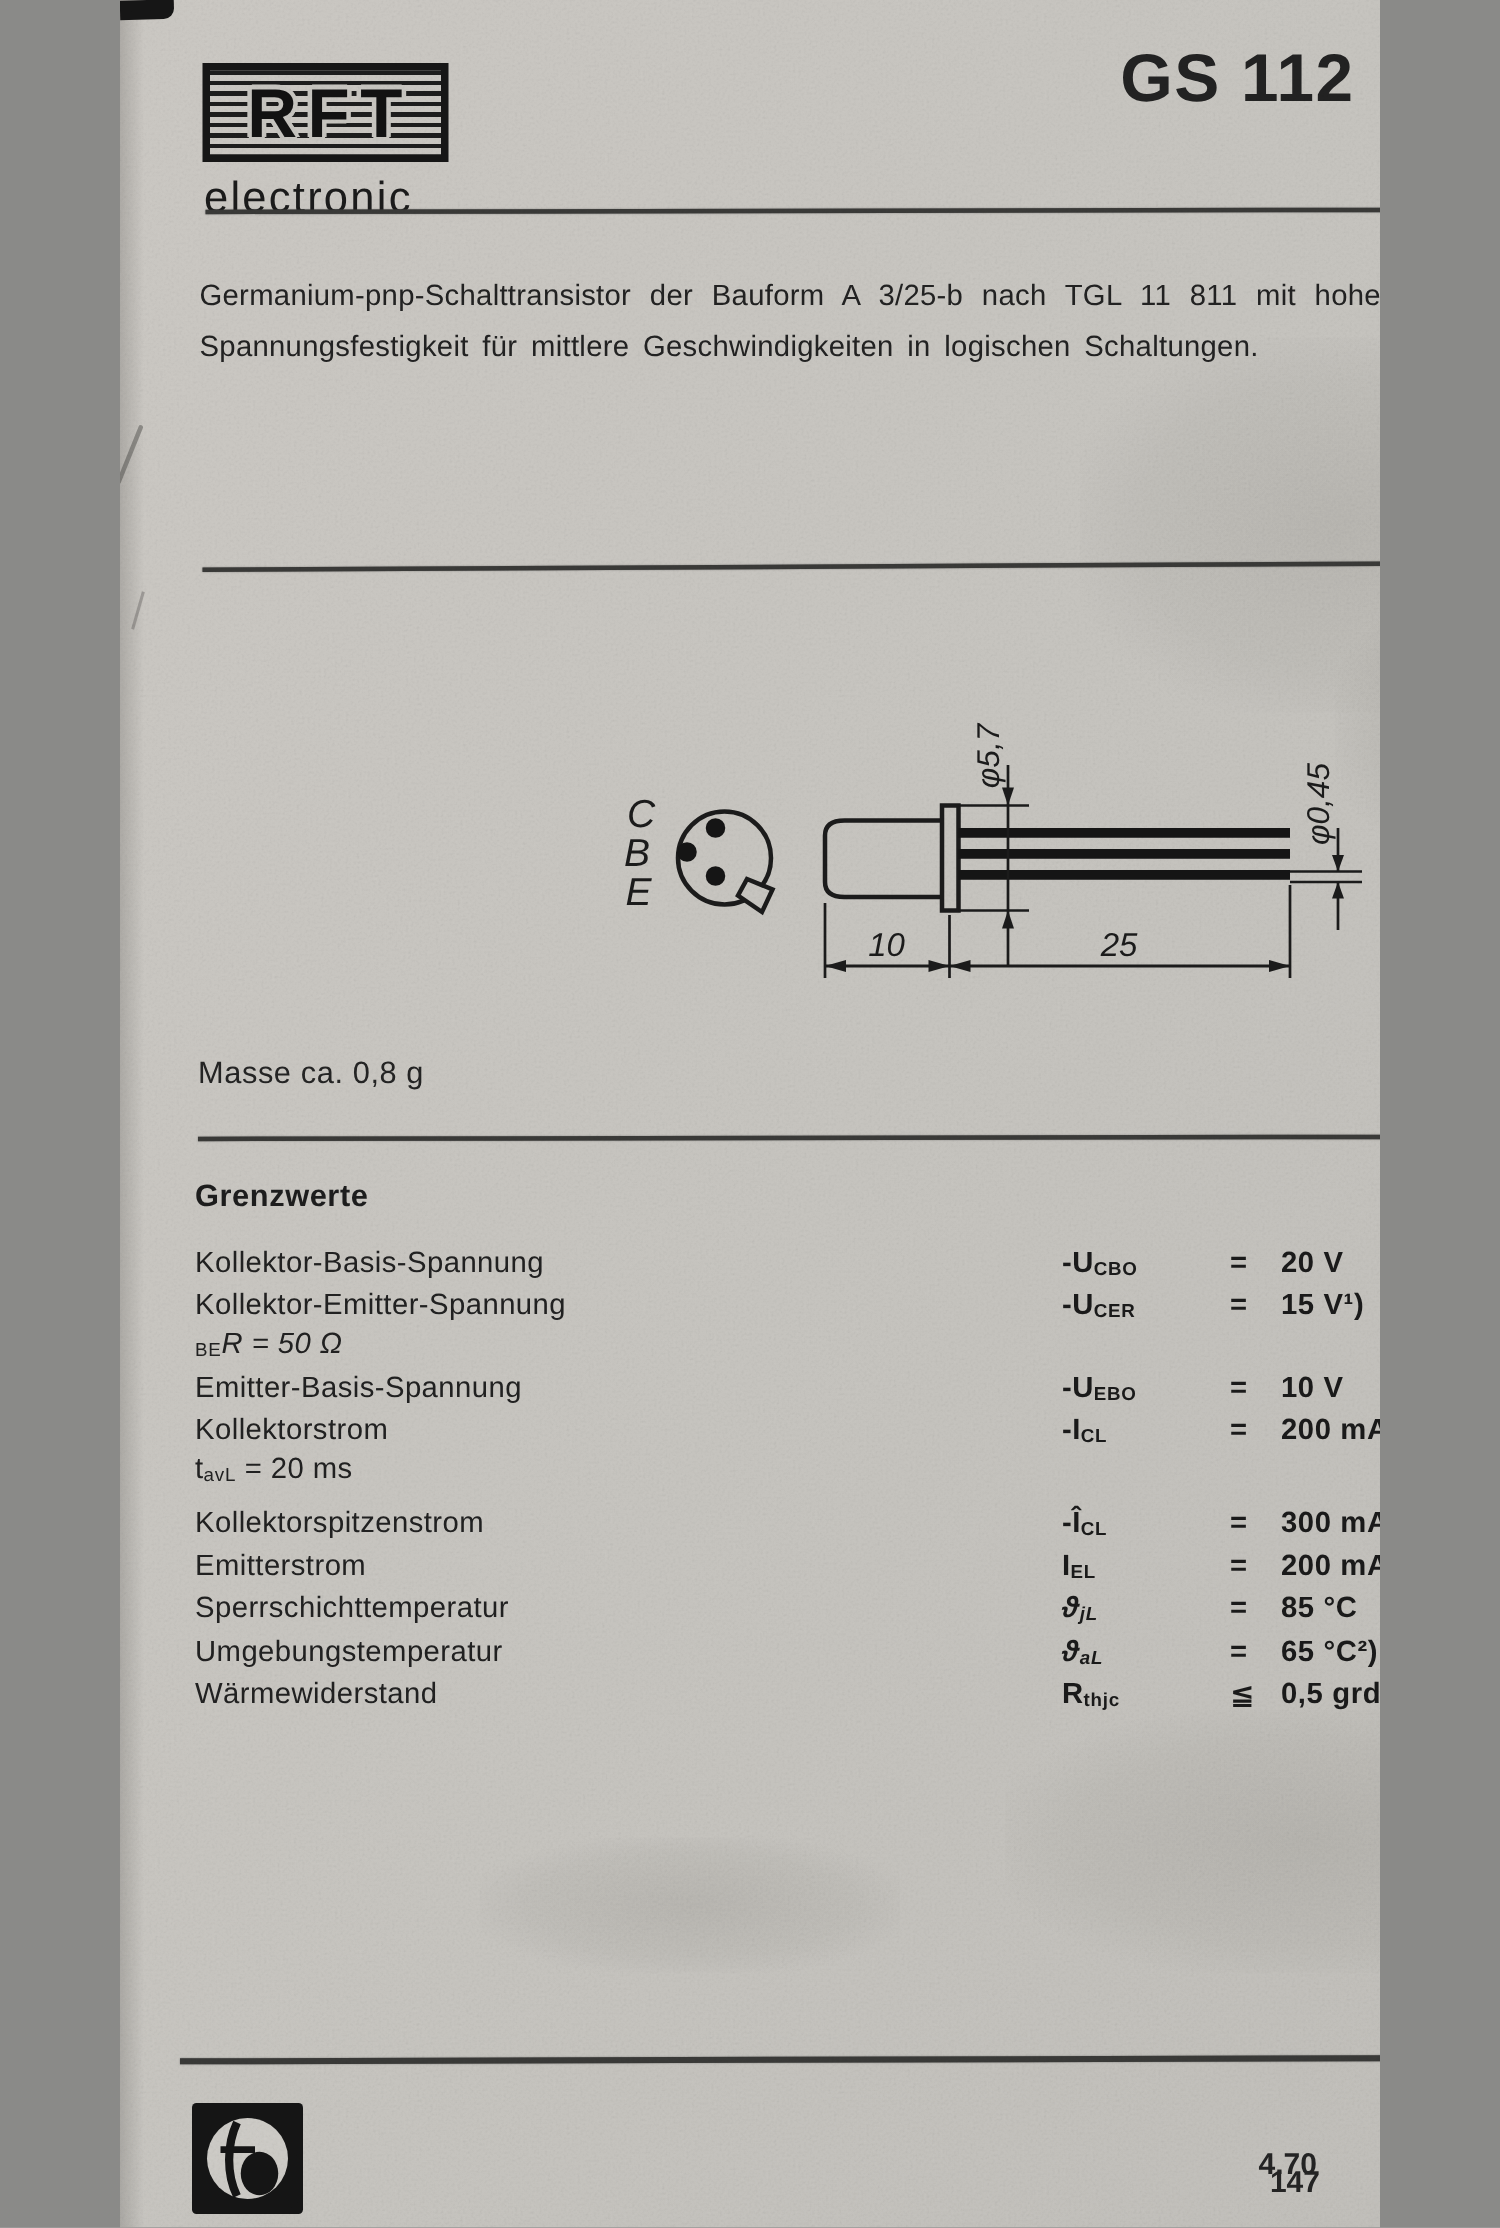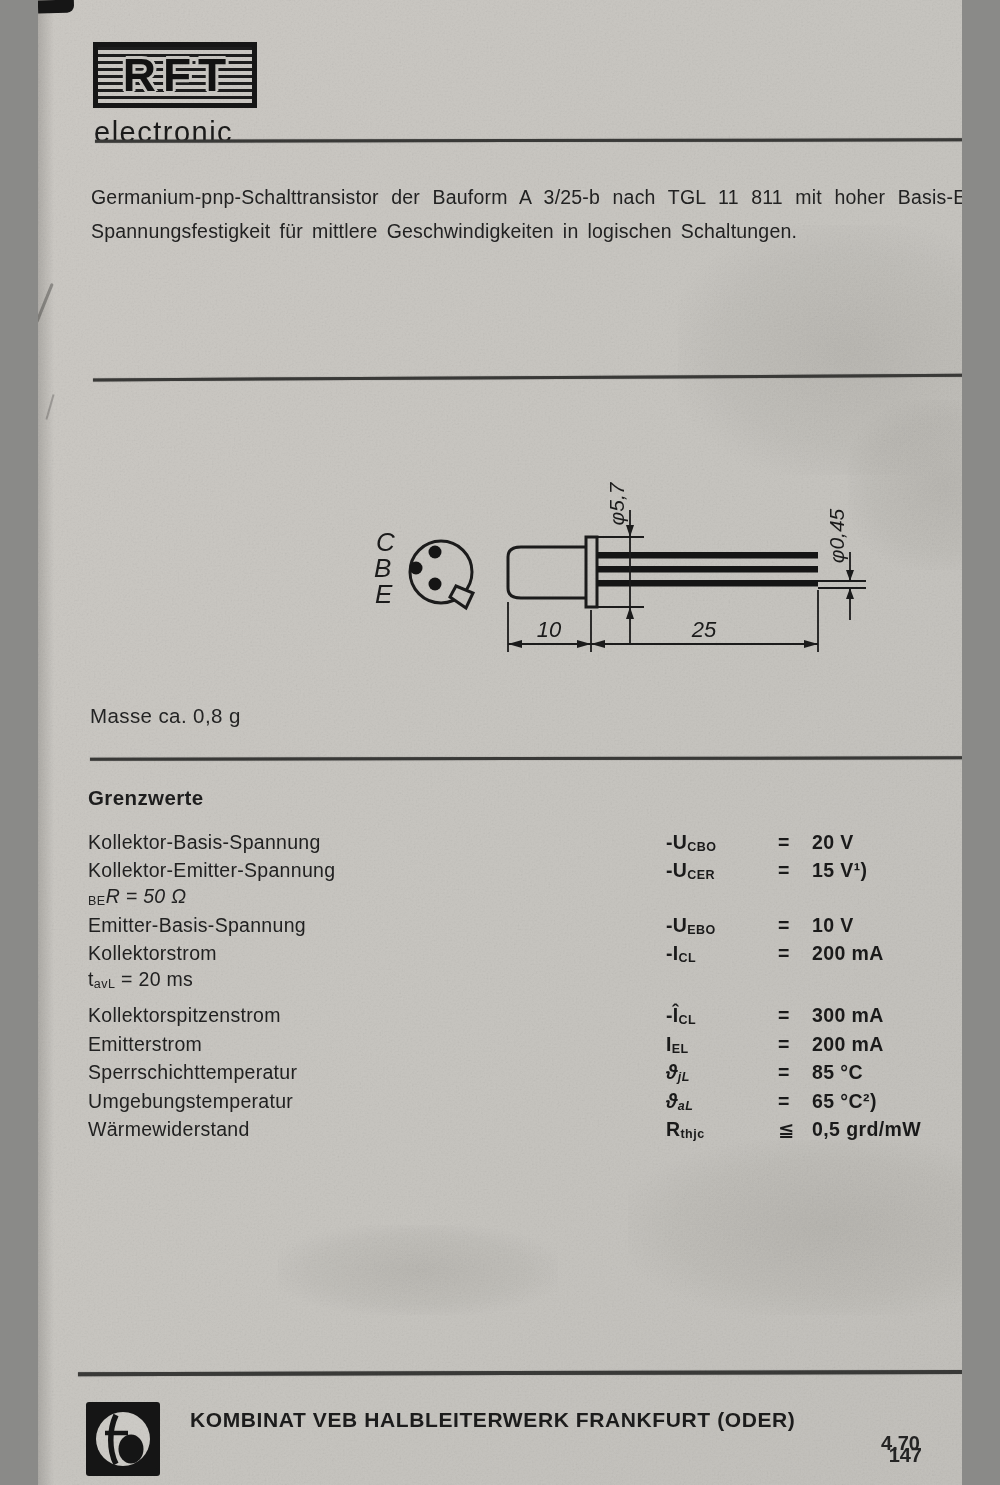--- a/index.html
+++ b/index.html
@@ -1,18 +1,18 @@
 <!DOCTYPE html>
 <html><head>
 <meta charset="utf-8">
 <style>
   html,body{margin:0;padding:0;background:#8a8a88;}
   .page{
     position:relative;
-    width:924px;height:1485px;
+    width:840px;height:1485px;
     margin:0 auto;
     background:linear-gradient(115deg,#cdcac5 0%,#c8c6c1 55%,#c3c1bc 100%);
     font-family:"Liberation Sans","DejaVu Sans",sans-serif;
     color:#1e1e1e;
     overflow:hidden;
   }
   .abs{position:absolute;}
   .grain{position:absolute;left:0;top:0;mix-blend-mode:multiply;opacity:.14;pointer-events:none;}
 
   
@@ -83,20 +83,21 @@
   <div class="abs ghost" style="left:590px;top:1140px;width:400px;height:175px;"></div>
   <div class="abs ghost" style="left:240px;top:1225px;width:280px;height:90px;"></div>
   <div class="abs corner-mark"></div>
   <div class="abs scratch1"></div>
   <div class="abs scratch2"></div>
 
   <div class="abs rft-box">
     <div class="rft-text">RFT</div>
   </div>
   <div class="abs logo-sub">electronic</div>
+  <div class="abs part-number">GS 112</div>
 
   <div class="abs rule" style="left:57px;top:139px;width:924px;transform:rotate(-0.1deg);"></div>
 
   <div class="abs intro">Germanium-pnp-Schalttransistor der Bauform A 3/25-b nach TGL 11 811 mit hoher Basis-Emitter-Spannungsfestigkeit für mittlere Geschwindigkeiten in logischen Schaltungen.</div>
 
   <div class="abs rule" style="left:55px;top:376px;width:918px;transform:rotate(-0.3deg);"></div>
 
   <svg class="abs" style="left:300px;top:460px;" width="540" height="230" viewBox="0 0 540 230">
     <g fill="none" stroke="#1b1b1b">
 
@@ -219,21 +220,20 @@
 
   <div class="abs rule" style="left:40px;top:1371px;width:944px;height:3.5px;transform:rotate(-0.15deg);"></div>
 
   <svg class="abs footer-logo" width="74" height="74" viewBox="0 0 74 74">
     <rect x="0" y="0" width="74" height="74" rx="3" fill="#151515"></rect>
     <circle cx="37" cy="37" r="27" fill="#cfcdc8"></circle>
     <path d="M30 13 C 23 28 23 48 30 62" stroke="#151515" stroke-width="5.5" fill="none"></path>
     <line x1="19" y1="31" x2="42" y2="31" stroke="#151515" stroke-width="4.5"></line>
     <ellipse cx="45" cy="47" rx="12.5" ry="14.5" fill="#151515"></ellipse>
   </svg>
-  <div class="abs company1">KOMBINAT VEB HALBLEITERWERK FRANKFURT (ODER)</div>
   <div class="abs date-code">4.70</div>
   <div class="abs page-number">147</div>
 
   <svg class="grain" width="1000" height="1485">
     <filter id="grain-f">
       <feTurbulence type="fractalNoise" baseFrequency="0.55" numOctaves="2" seed="7" stitchTiles="stitch"></feTurbulence>
       <feColorMatrix type="saturate" values="0"></feColorMatrix>
     </filter>
     <rect width="1000" height="1485" filter="url(#grain-f)"></rect>
   </svg>

